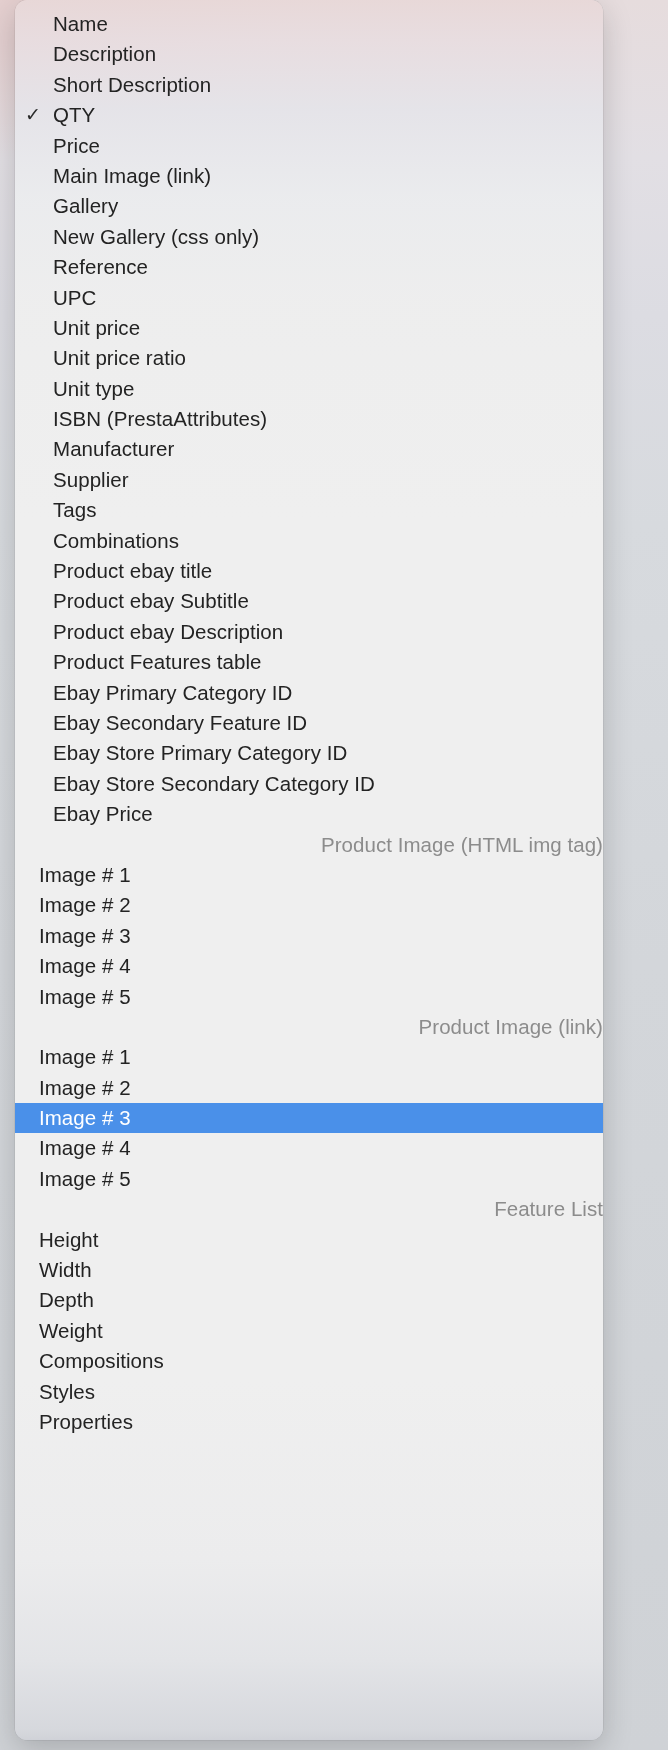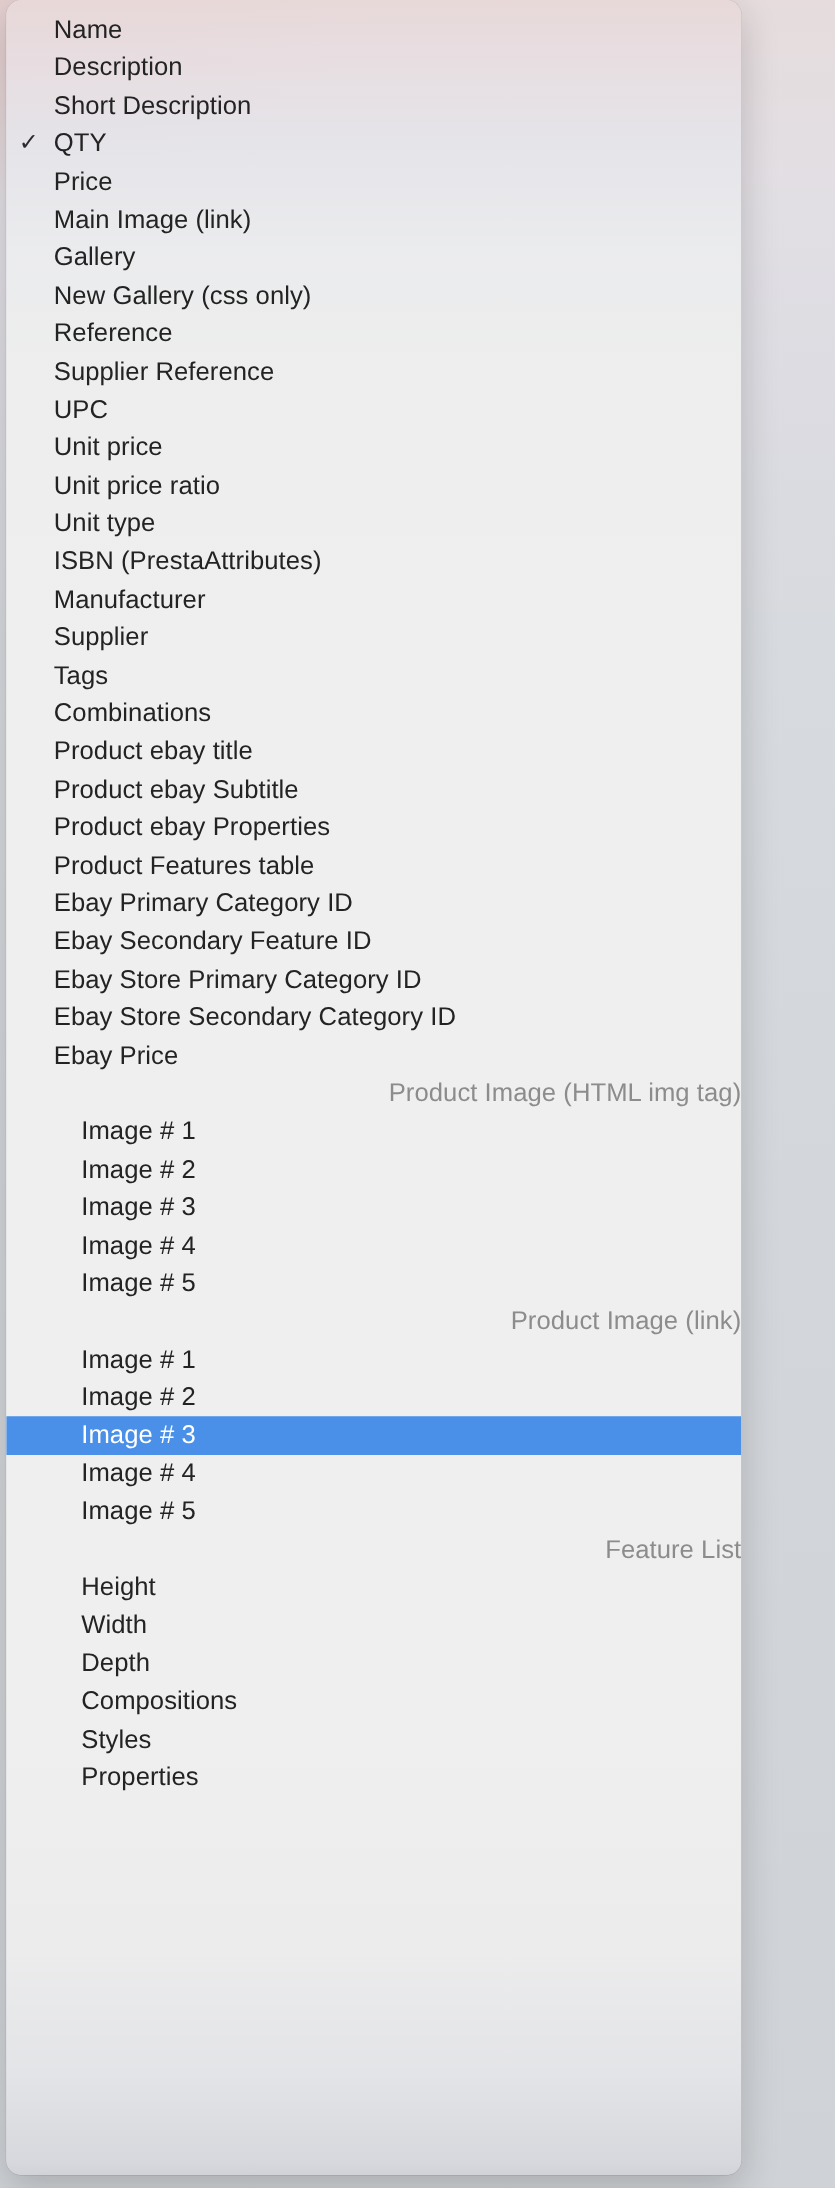--- a/index.html
+++ b/index.html
@@ -20,21 +20,21 @@
   #backdrop {
     position: absolute;
     inset: 0;
     background:
       radial-gradient(ellipse 420px 320px at 2% -4%, #e7cfcd 0%, #e3cfd0 35%, rgba(226,206,208,0) 72%),
       linear-gradient(180deg, #e6dcdd 0%, #e2dfe4 9%, #dcdce2 18%, #d7dade 30%, #d3d6da 55%, #cfd2d6 100%);
   }
 
   #menu {
     position: absolute;
-    left: 5px;
+    left: 15px;
     top: 0;
     width: 588px;
     height: 1740px;
     border-radius: 12px 12px 12px 12px;
     overflow: hidden;
     background:
       linear-gradient(180deg,
         rgba(232,216,216,0.93) 0px,
         rgba(232,221,224,0.94) 40px,
         rgba(229,228,233,0.95) 110px,
@@ -63,21 +63,21 @@
     line-height: 30.4px;
     display: block;
     white-space: nowrap;
     color: #232323;
     font-size: 20.5px;
     padding-left: 38px;
     letter-spacing: 0.05px;
   }
 
   .row.indent {
-    padding-left: 60px;
+    padding-left: 24px;
   }
 
   .row.group {
     color: #8c8c8c;
     text-align: right;
   }
 
   .row.selected {
     background: #4a90e9;
     color: #ffffff;
@@ -106,33 +106,32 @@
   <div id="menu-inner">
       <div class="row"><span class="label">Name</span></div>
       <div class="row"><span class="label">Description</span></div>
       <div class="row"><span class="label">Short Description</span></div>
       <div class="row"><span class="check">✓</span><span class="label">QTY</span></div>
       <div class="row"><span class="label">Price</span></div>
       <div class="row"><span class="label">Main Image (link)</span></div>
       <div class="row"><span class="label">Gallery</span></div>
       <div class="row"><span class="label">New Gallery (css only)</span></div>
       <div class="row"><span class="label">Reference</span></div>
-      <div class="row"><span class="label">Supplier Reference</span></div>
       <div class="row"><span class="label">UPC</span></div>
       <div class="row"><span class="label">Unit price</span></div>
       <div class="row"><span class="label">Unit price ratio</span></div>
       <div class="row"><span class="label">Unit type</span></div>
       <div class="row"><span class="label">ISBN (PrestaAttributes)</span></div>
       <div class="row"><span class="label">Manufacturer</span></div>
       <div class="row"><span class="label">Supplier</span></div>
       <div class="row"><span class="label">Tags</span></div>
       <div class="row"><span class="label">Combinations</span></div>
       <div class="row"><span class="label">Product ebay title</span></div>
       <div class="row"><span class="label">Product ebay Subtitle</span></div>
-      <div class="row"><span class="label">Product ebay Properties</span></div>
+      <div class="row"><span class="label">Product ebay Description</span></div>
       <div class="row"><span class="label">Product Features table</span></div>
       <div class="row"><span class="label">Ebay Primary Category ID</span></div>
       <div class="row"><span class="label">Ebay Secondary Feature ID</span></div>
       <div class="row"><span class="label">Ebay Store Primary Category ID</span></div>
       <div class="row"><span class="label">Ebay Store Secondary Category ID</span></div>
       <div class="row"><span class="label">Ebay Price</span></div>
       <div class="row group"><span class="label">Product Image (HTML img tag)</span></div>
       <div class="row indent"><span class="label">Image # 1</span></div>
       <div class="row indent"><span class="label">Image # 2</span></div>
       <div class="row indent"><span class="label">Image # 3</span></div>
@@ -141,17 +140,18 @@
       <div class="row group"><span class="label">Product Image (link)</span></div>
       <div class="row indent"><span class="label">Image # 1</span></div>
       <div class="row indent"><span class="label">Image # 2</span></div>
       <div class="row indent selected"><span class="label">Image # 3</span></div>
       <div class="row indent"><span class="label">Image # 4</span></div>
       <div class="row indent"><span class="label">Image # 5</span></div>
       <div class="row group"><span class="label">Feature List</span></div>
       <div class="row indent"><span class="label">Height</span></div>
       <div class="row indent"><span class="label">Width</span></div>
       <div class="row indent"><span class="label">Depth</span></div>
+      <div class="row indent"><span class="label">Weight</span></div>
       <div class="row indent"><span class="label">Compositions</span></div>
       <div class="row indent"><span class="label">Styles</span></div>
       <div class="row indent"><span class="label">Properties</span></div>
     </div>
 </div>
 
 </body></html>

